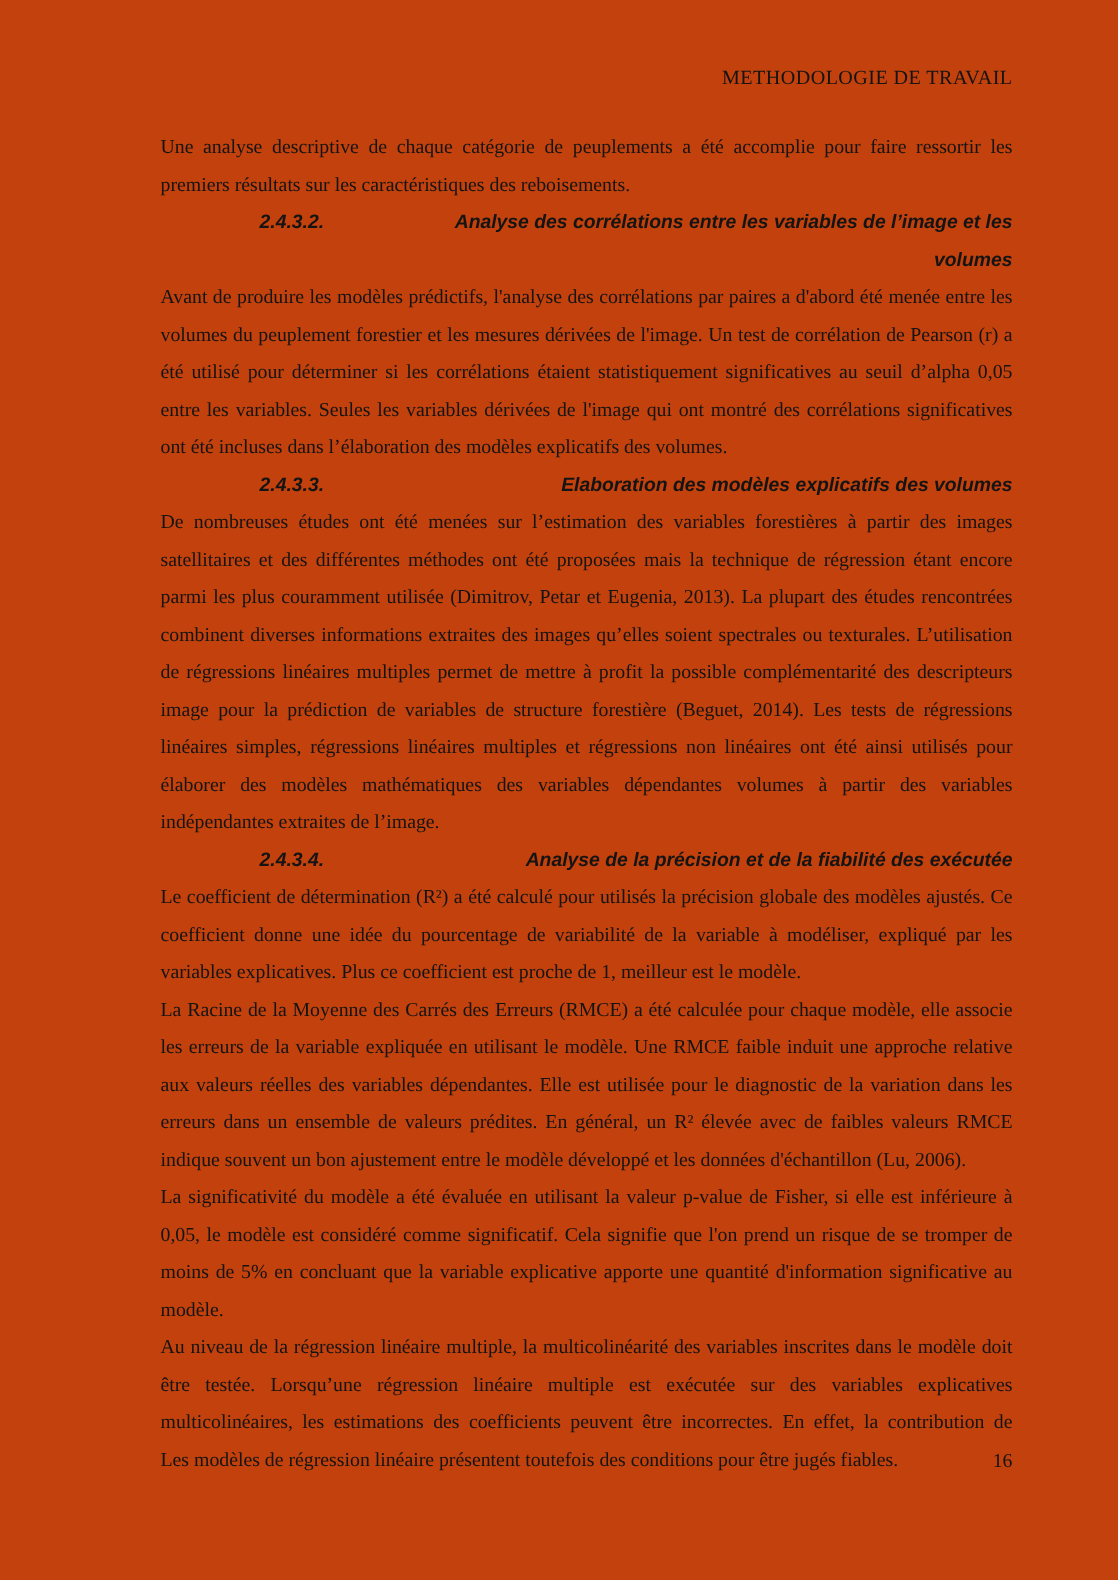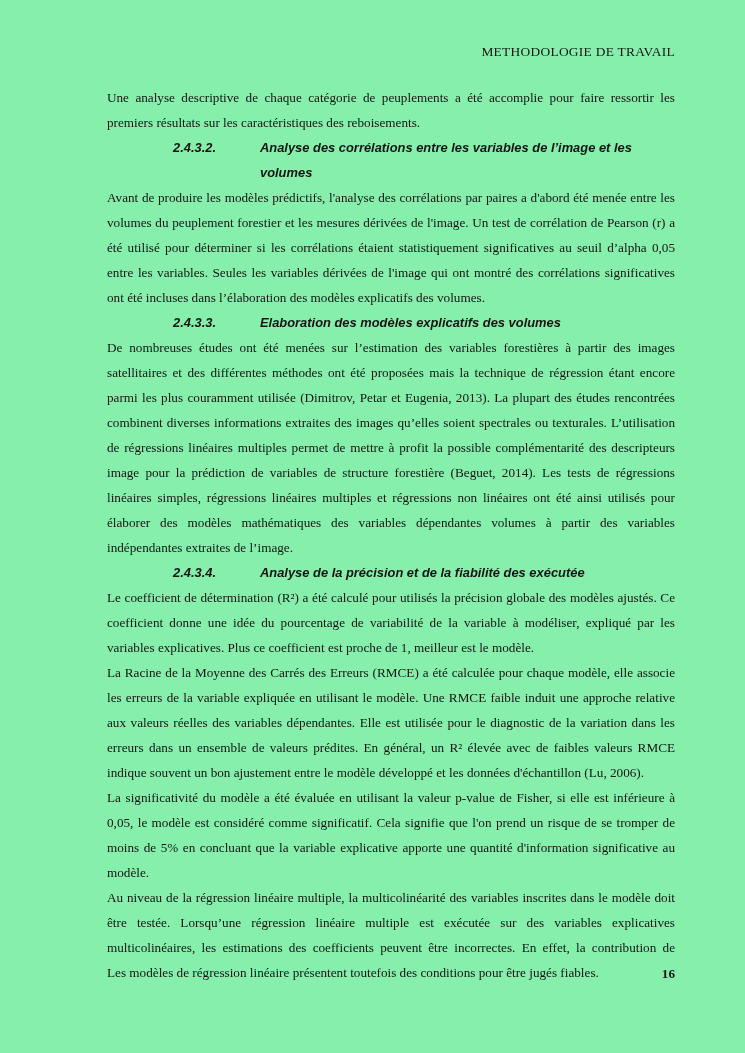--- a/index.html
+++ b/index.html
@@ -2,21 +2,21 @@
 <html lang="fr"><head>
 <meta charset="utf-8">
 <title>Document</title>
 <style>
   html, body { margin: 0; padding: 0; background: #e8e8e8; }
   .page {
     position: relative;
     width: 745px;
     height: 1053px;
     margin: 0 auto;
-    background: #86efac;
+    background: #c2410c;
     font-family: "Liberation Serif", serif;
     color: #141414;
     overflow: hidden;
   }
   .running-header {
     position: absolute;
     top: 44px;
     left: 107px;
     width: 568px;
     text-align: right;
@@ -45,27 +45,26 @@
     font-style: italic;
     font-weight: bold;
     font-size: 12.9px;
     line-height: 25px;
   }
   .h-num {
     flex: none;
     margin-left: 66px;
     width: 87px;
   }
-  .h-title { flex: 1; }
+  .h-title { flex: 1; text-align: right; }
   .page-number {
     position: absolute;
     top: 966px;
     right: 70px;
     font-size: 13.2px;
-    font-weight: bold;
   }
 </style>
 </head>
 <body>
 
 <div class="page">
 
   <div class="running-header">METHODOLOGIE DE TRAVAIL</div>
 
   <div class="body-block">

